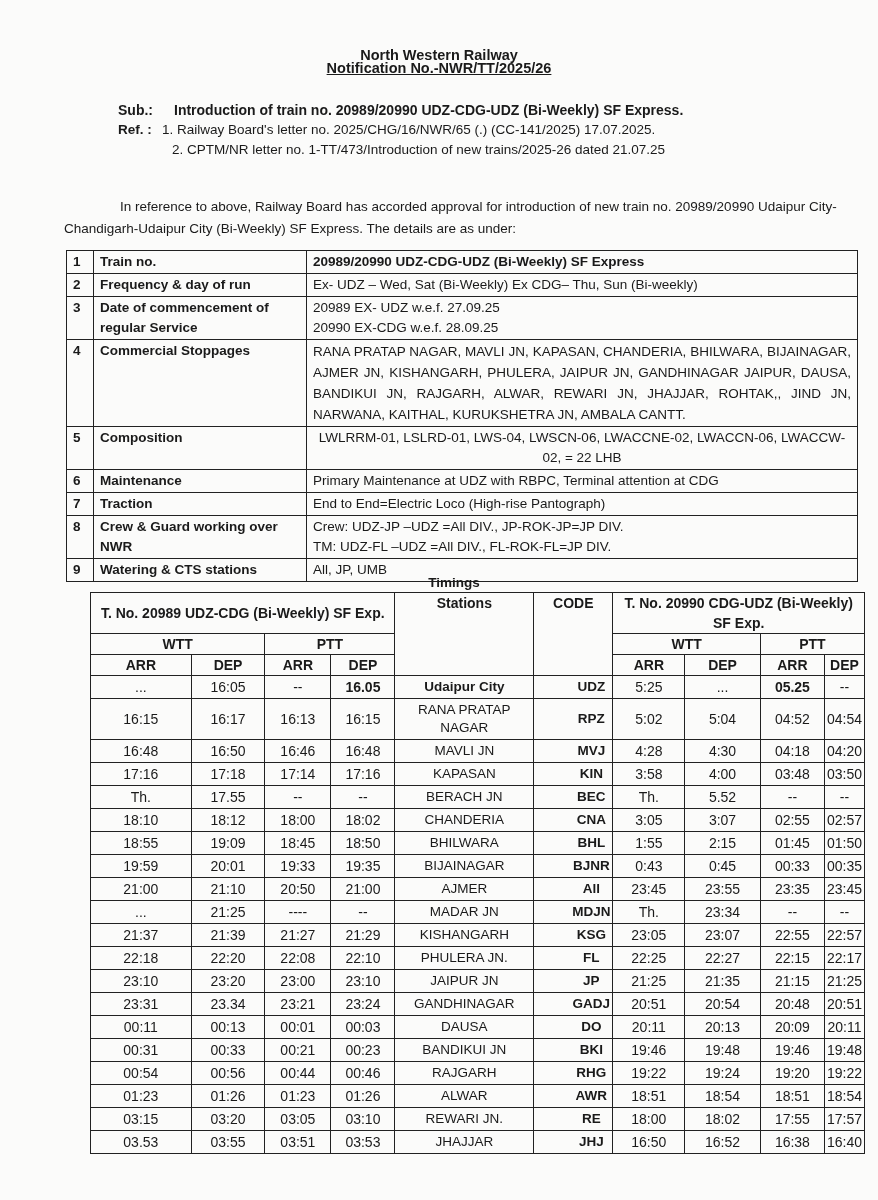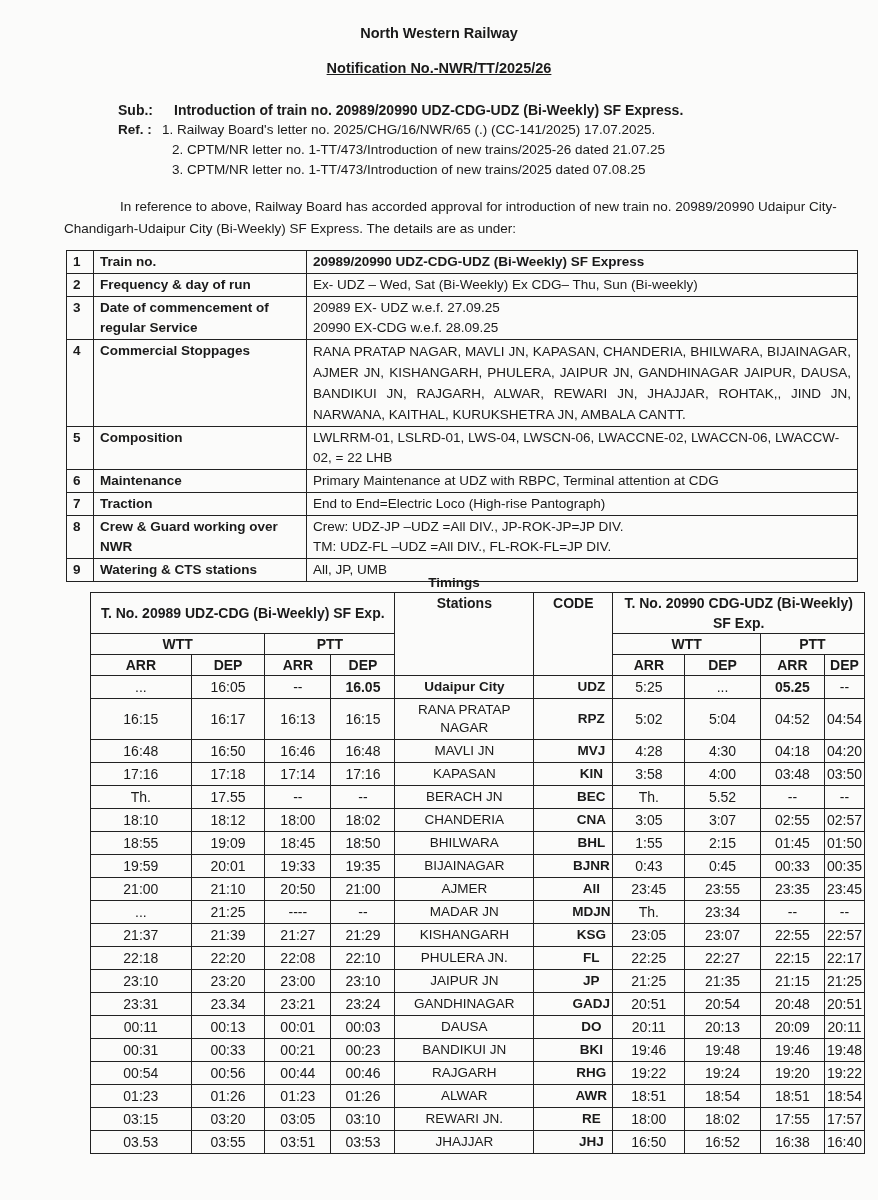--- a/index.html
+++ b/index.html
@@ -3,21 +3,21 @@
 <meta charset="utf-8">
 <style>
   html, body { margin: 0; padding: 0; background: #ffffff; }
   body {
     width: 878px; height: 1200px; overflow: hidden;
     font-family: "Liberation Sans", sans-serif;
     color: #1a1a1a; position: relative;
   }
   .page { position: absolute; left: 0; top: 0; width: 878px; height: 1200px; background: #fbfbfa; }
   .hdr { position: absolute; left: 0; width: 878px; text-align: center; font-weight: bold; font-size: 14.5px; }
-  .hdr1 { top: 25px; }
+  .hdr1 { top: 47px; }
   .hdr2 { top: 60px; text-decoration: underline; }
   .sub { position: absolute; left: 118px; top: 102px; font-size: 14px; font-weight: bold; }
   .sub .lbl { display: inline-block; width: 56px; }
   .ref { position: absolute; left: 118px; top: 122px; font-size: 13.5px; }
   .ref .lbl { font-weight: bold; display: inline-block; width: 44px; }
   .ref-line { position: absolute; font-size: 13.5px; white-space: nowrap; }
   .para { position: absolute; left: 64px; width: 800px; font-size: 13.5px; line-height: 22px; }
   .para1 { top: 196px; text-indent: 56px; }
   table { border-collapse: collapse; }
   .details { position: absolute; left: 66px; top: 250px; width: 792px; font-size: 13.5px; }
@@ -43,21 +43,20 @@
   <div class="hdr hdr2">Notification No.-NWR/TT/2025/26</div>
 
   <div class="sub">
     <span class="lbl">Sub.:</span><span>Introduction of train no.  20989/20990 UDZ-CDG-UDZ (Bi-Weekly) SF Express.</span>
   </div>
 
   <div class="ref">
     <span class="lbl">Ref. :</span><span>1. Railway Board's letter no. 2025/CHG/16/NWR/65 (.)  (CC-141/2025) 17.07.2025.</span>
   </div>
   <div class="ref-line" style="left:172px; top:142px;">2. CPTM/NR letter no. 1-TT/473/Introduction of new trains/2025-26 dated 21.07.25</div>
-  <div class="ref-line" style="left:172px; top:162px;">3. CPTM/NR letter no. 1-TT/473/Introduction of new trains/2025 dated 07.08.25</div>
 
   <div class="para para1">In reference to above, Railway Board has accorded approval for introduction of new train no. 20989/20990 Udaipur City-Chandigarh-Udaipur City (Bi-Weekly) SF Express.  The details are as under:</div>
 
   <table class="details">
     <tbody>
         <tr>
       <td class="num">1</td>
       <td class="key">Train no.</td>
       <td class="val bold">20989/20990 UDZ-CDG-UDZ (Bi-Weekly) SF Express</td>
     </tr>
@@ -75,21 +74,21 @@
       </td>
     </tr>
     <tr>
       <td class="num">4</td>
       <td class="key">Commercial Stoppages</td>
       <td class="val" style="line-height:21px;">RANA PRATAP NAGAR, MAVLI JN, KAPASAN, CHANDERIA, BHILWARA, BIJAINAGAR, AJMER JN, KISHANGARH, PHULERA, JAIPUR JN, GANDHINAGAR JAIPUR, DAUSA, BANDIKUI JN, RAJGARH, ALWAR, REWARI JN, JHAJJAR, ROHTAK,, JIND JN, NARWANA, KAITHAL, KURUKSHETRA JN, AMBALA CANTT.</td>
     </tr>
     <tr>
       <td class="num">5</td>
       <td class="key">Composition</td>
-      <td class="val" style="text-align:left;">LWLRRM-01, LSLRD-01, LWS-04, LWSCN-06, LWACCNE-02, LWACCN-06, LWACCW-02, =  22 LHB</td>
+      <td class="val" style="text-align:center;">LWLRRM-01, LSLRD-01, LWS-04, LWSCN-06, LWACCNE-02, LWACCN-06, LWACCW-02, =  22 LHB</td>
     </tr>
     <tr>
       <td class="num">6</td>
       <td class="key">Maintenance</td>
       <td class="val">Primary Maintenance at UDZ with RBPC, Terminal attention at CDG</td>
     </tr>
     <tr>
       <td class="num">7</td>
       <td class="key">Traction</td>
       <td class="val">End to End=Electric Loco  (High-rise Pantograph)</td>

